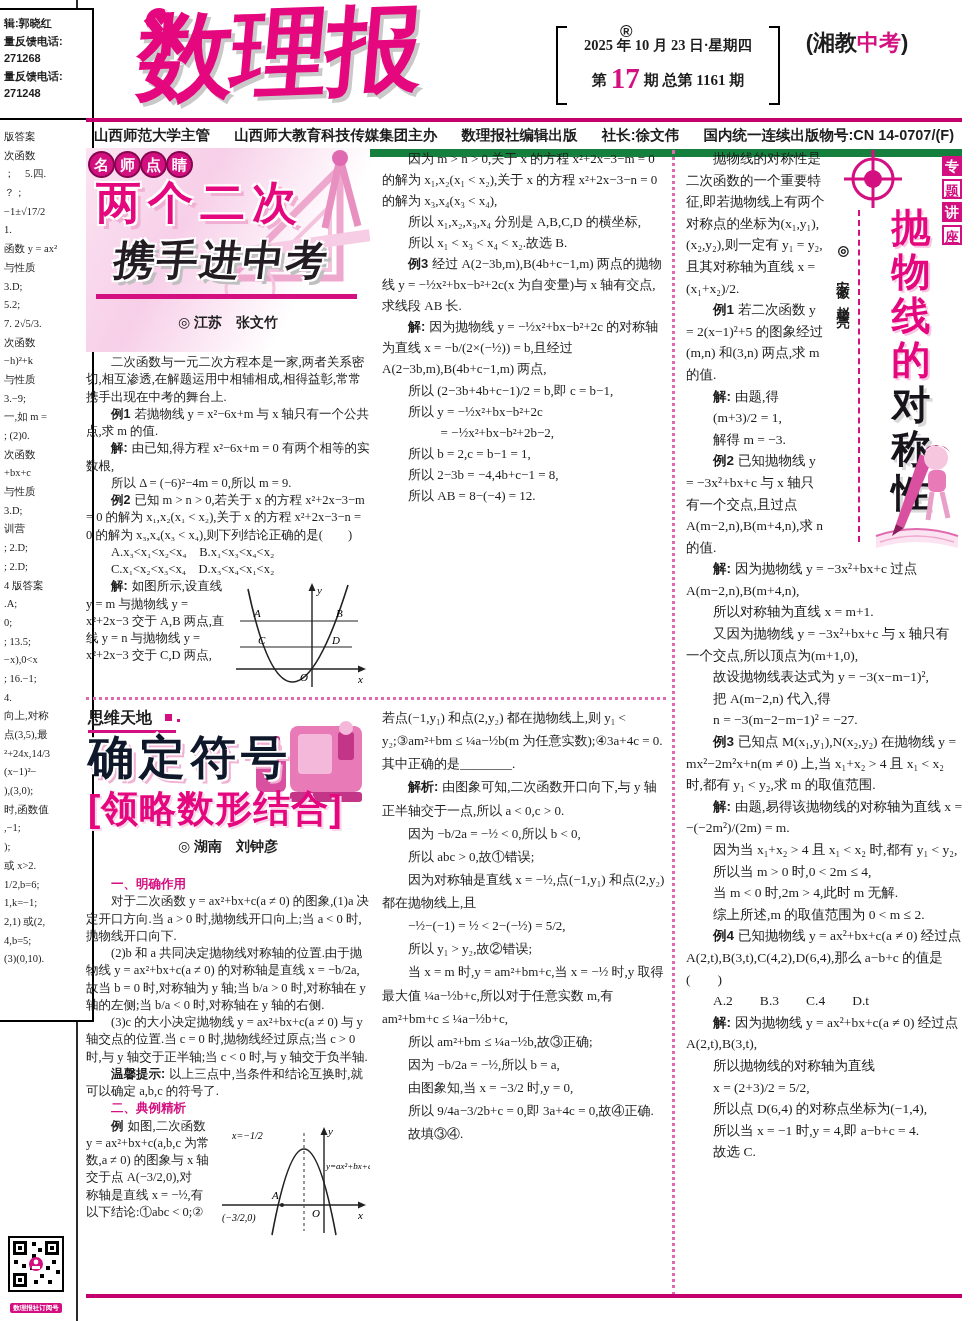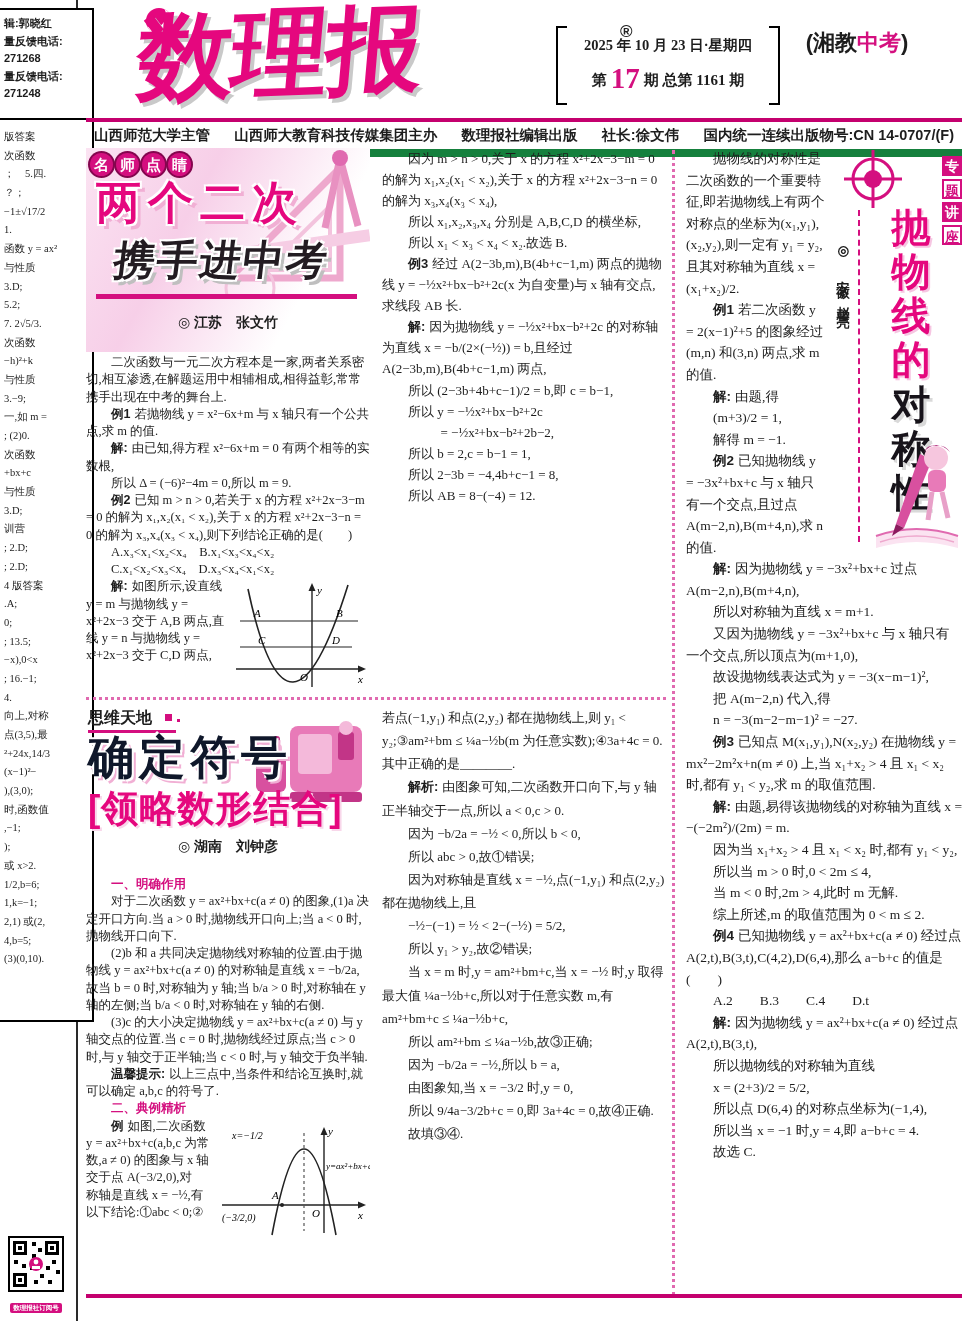--- a/index.html
+++ b/index.html
@@ -395,21 +395,21 @@
         <path d="M54 16 Q66 2 80 16 Q74 8 66 10 Q58 8 54 16Z" fill="#b03380"></path>
         <rect x="58" y="34" width="18" height="22" rx="6" fill="#e87ab8"></rect>
         <path d="M62 56 L58 84 M72 56 L78 82" stroke="#e8a0c8" stroke-width="5" fill="none"></path>
       </svg>
     </div>
     <div>
         <p class="para indent">抛物线的对称性是二次函数的一个重要特征,即若抛物线上有两个对称点的坐标为(x₁,y₁),(x₂,y₂),则一定有 y₁ = y₂,且其对称轴为直线 x = (x₁+x₂)/2.</p>
         <p class="para indent"><b class="lead">例1</b>若二次函数 y = 2(x−1)²+5 的图象经过(m,n) 和(3,n) 两点,求 m 的值.</p>
         <p class="para indent"><b class="lead">解:</b>由题,得</p>
         <p class="para indent">(m+3)/2 = 1,</p>
-        <p class="para indent">解得 m = −1.</p>
+        <p class="para indent">解得 m = −3.</p>
         <p class="para indent"><b class="lead">例2</b>已知抛物线 y = −3x²+bx+c 与 x 轴只有一个交点,且过点 A(m−2,n),B(m+4,n),求 n 的值.</p>
         <p class="para indent"><b class="lead">解:</b>因为抛物线 y = −3x²+bx+c 过点 A(m−2,n),B(m+4,n),</p>
         <p class="para indent">所以对称轴为直线 x = m+1.</p>
         <p class="para indent">又因为抛物线 y = −3x²+bx+c 与 x 轴只有一个交点,所以顶点为(m+1,0),</p>
         <p class="para indent">故设抛物线表达式为 y = −3(x−m−1)²,</p>
         <p class="para indent">把 A(m−2,n) 代入,得</p>
         <p class="para indent">n = −3(m−2−m−1)² = −27.</p>
         <p class="para indent"><b class="lead">例3</b>已知点 M(x₁,y₁),N(x₂,y₂) 在抛物线 y = mx²−2m²x+n(m ≠ 0) 上,当 x₁+x₂ &gt; 4 且 x₁ &lt; x₂ 时,都有 y₁ &lt; y₂,求 m 的取值范围.</p>
         <p class="para indent"><b class="lead">解:</b>由题,易得该抛物线的对称轴为直线 x = −(−2m²)/(2m) = m.</p>
         <p class="para indent">因为当 x₁+x₂ &gt; 4 且 x₁ &lt; x₂ 时,都有 y₁ &lt; y₂,</p>

